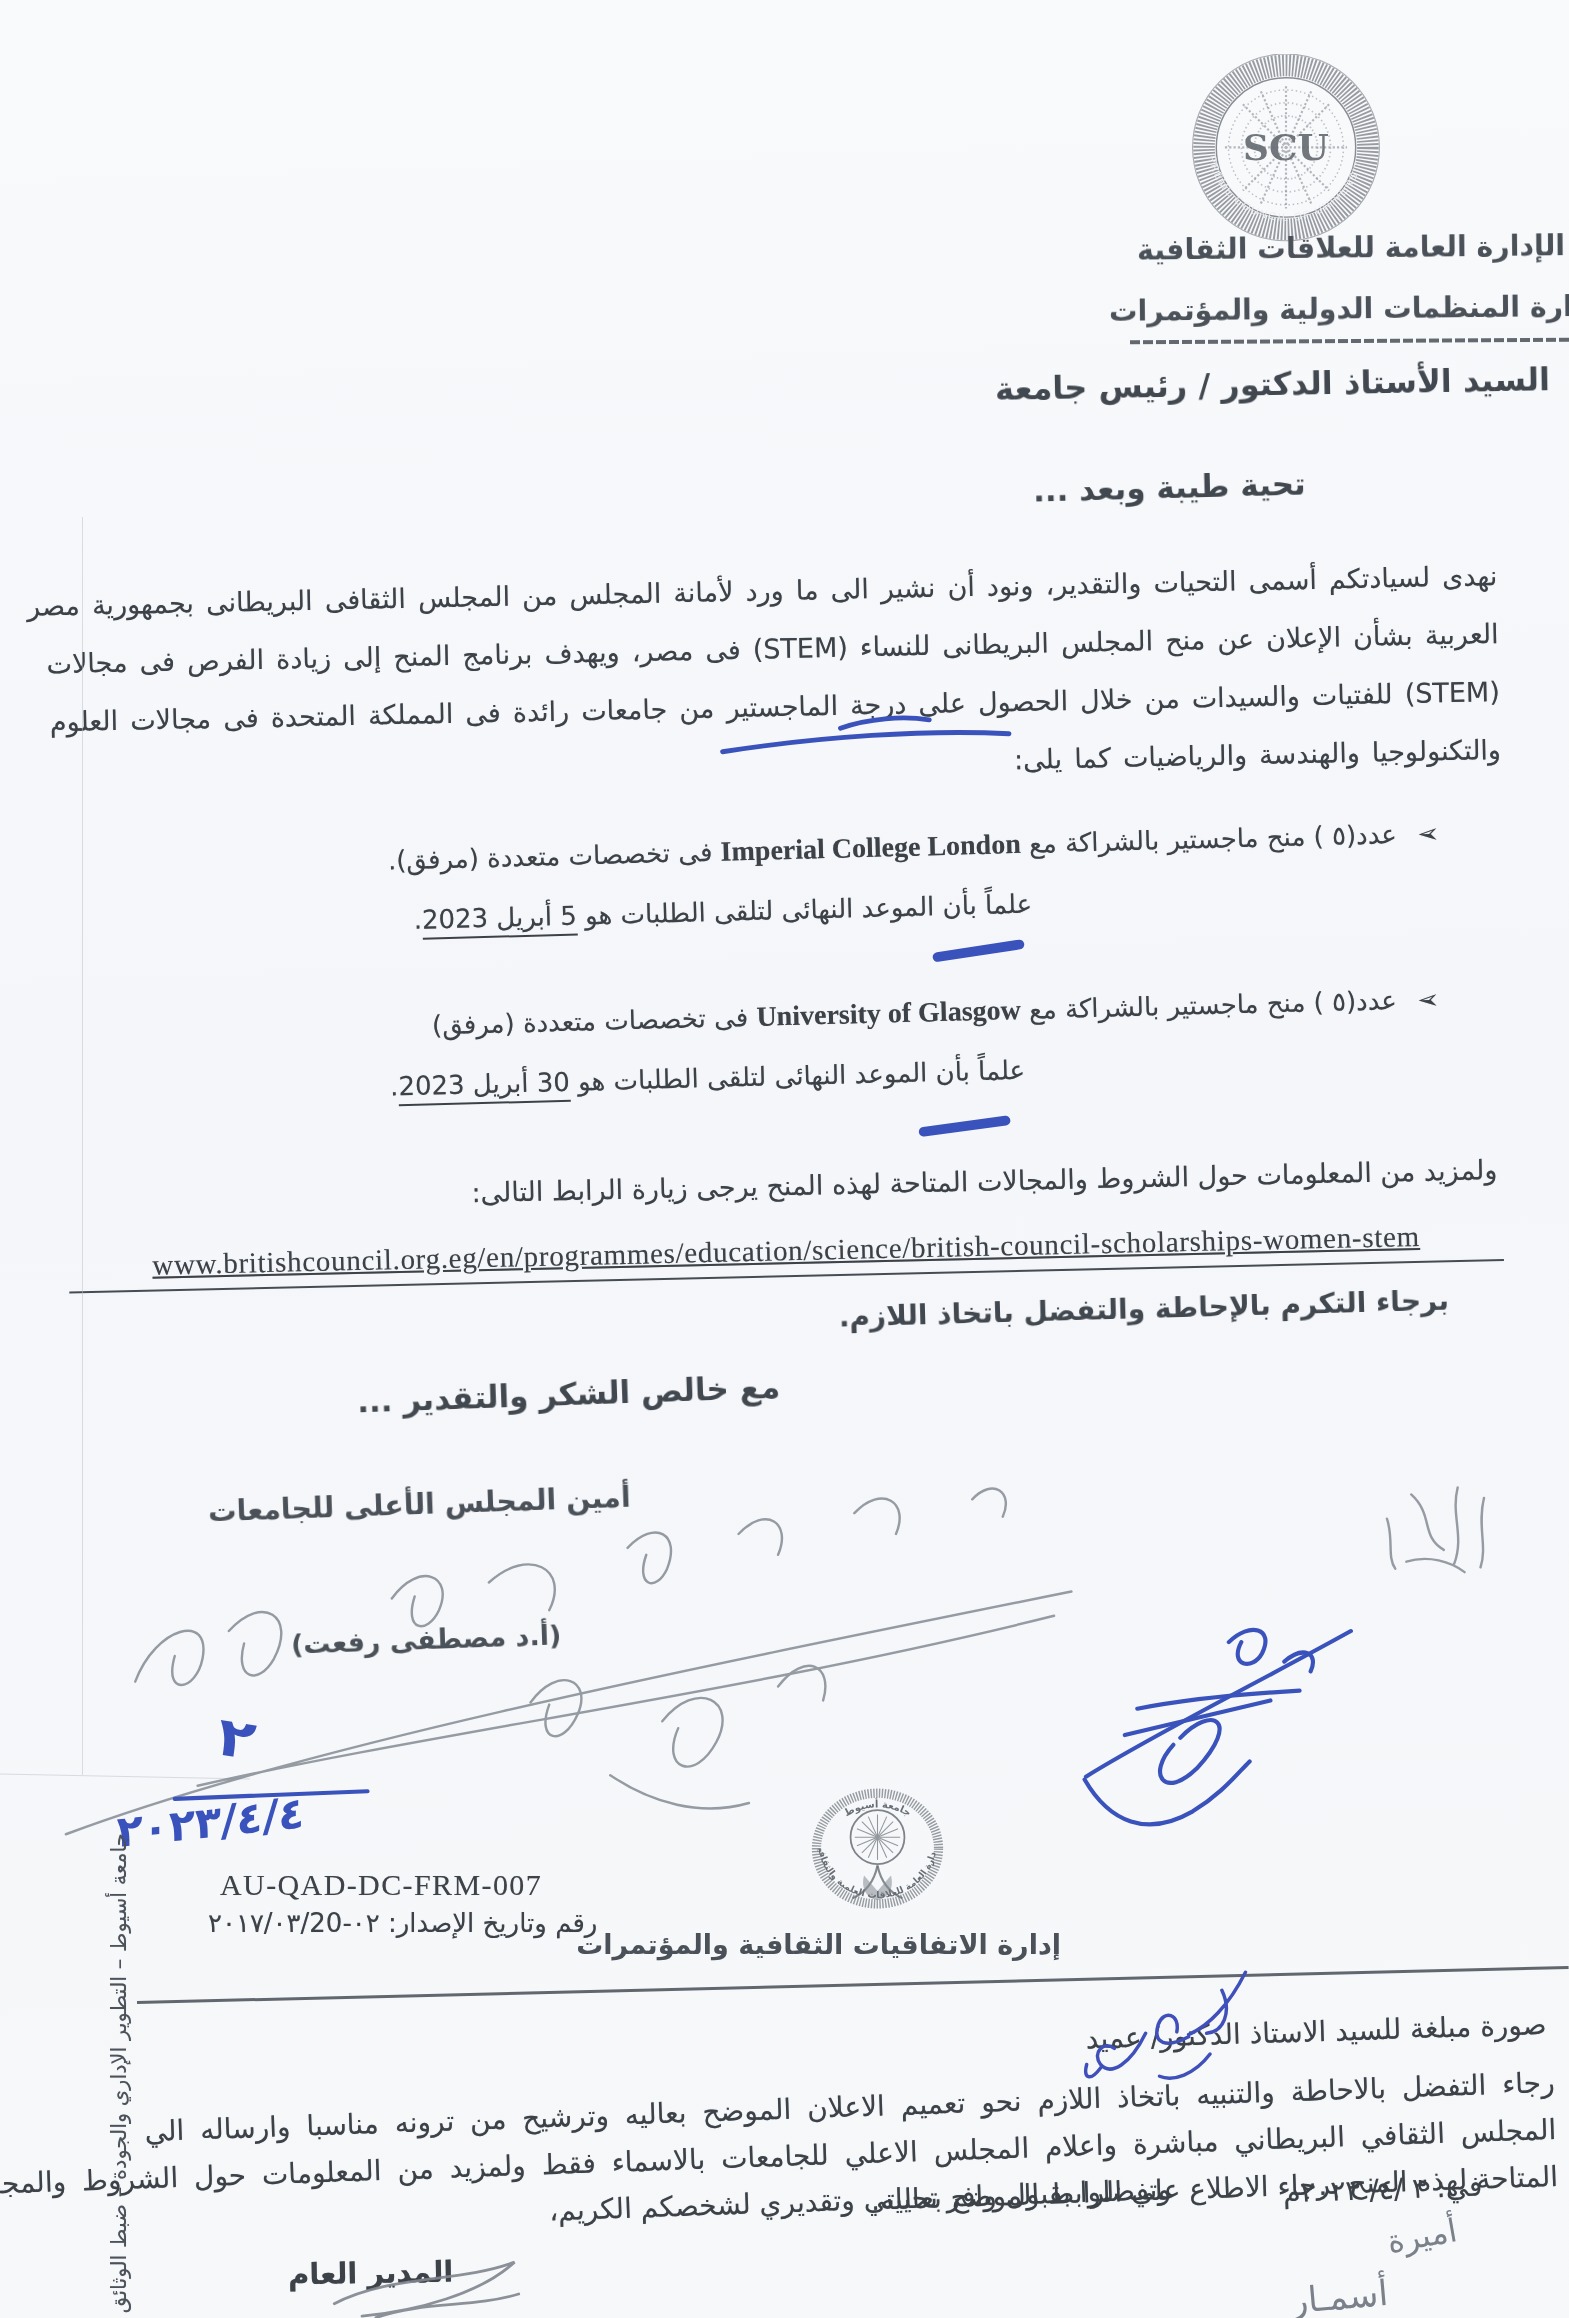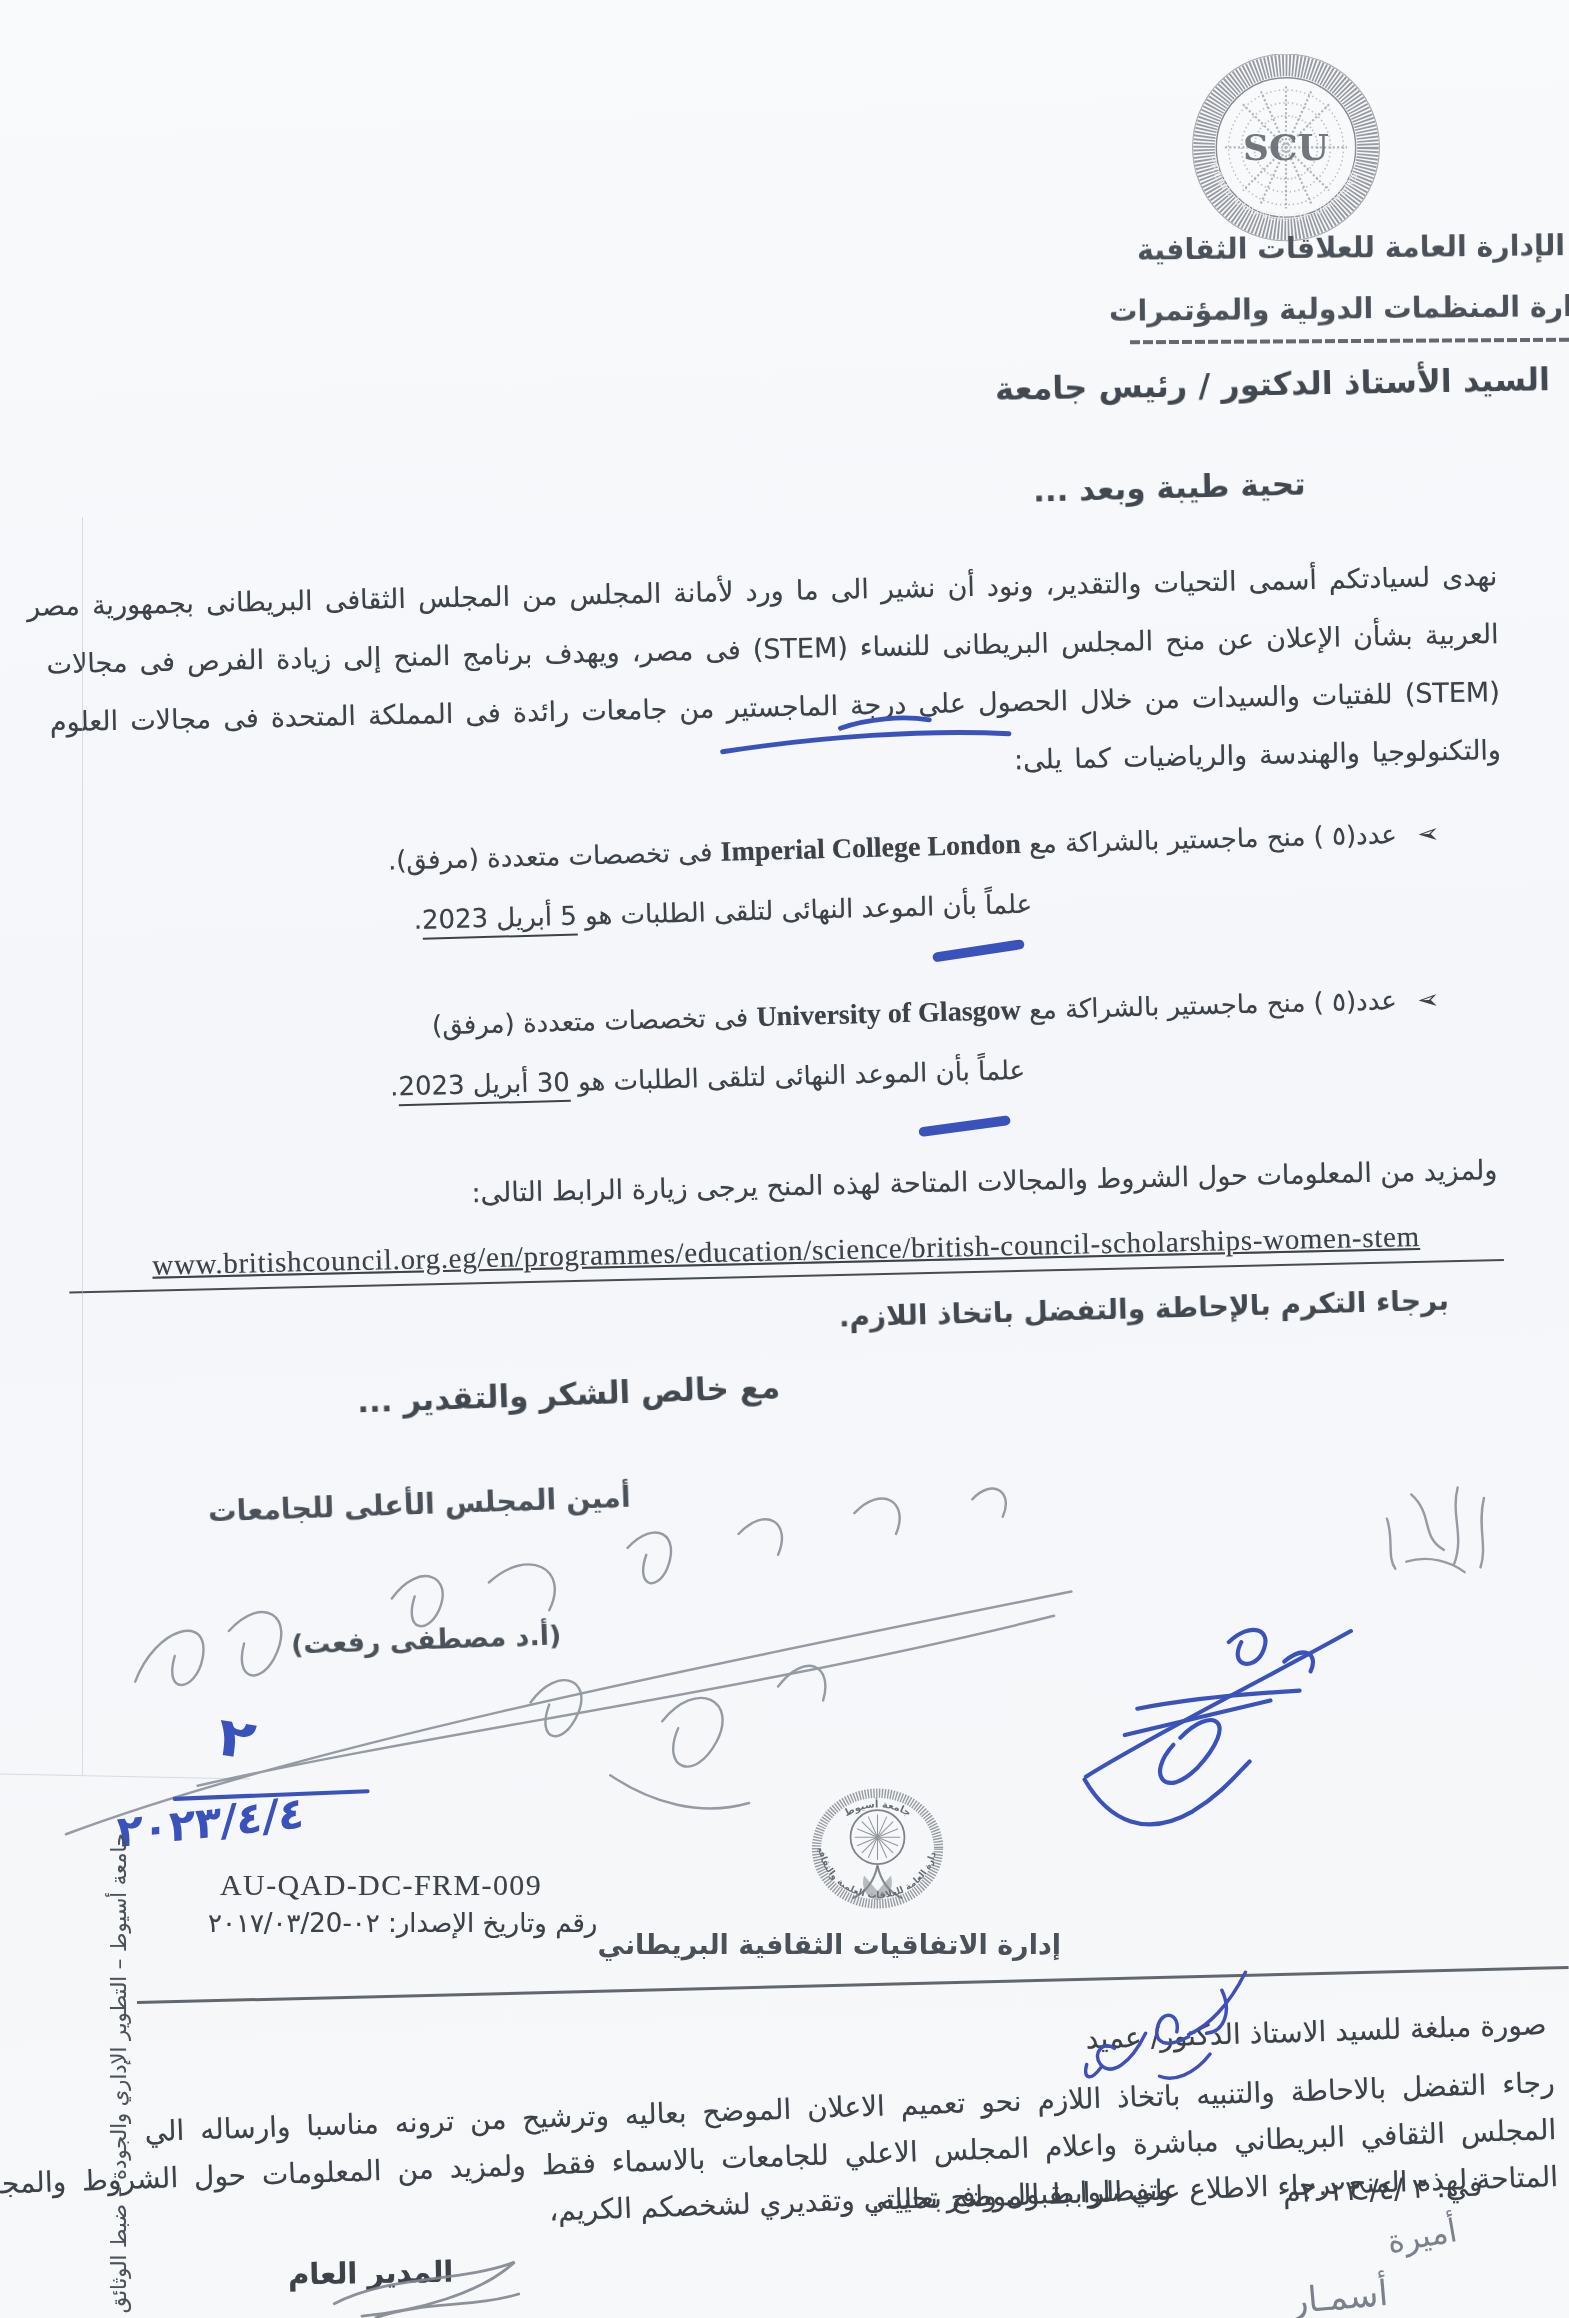--- a/index.html
+++ b/index.html
@@ -99,21 +99,21 @@
 
   <div class="abs heavy rtl nowrap" style="left:915px;top:1291px;width:534px;text-align:right;font-size:28px;transform:rotate(-1.6deg);">برجاء التكرم بالإحاطة والتفضل باتخاذ اللازم.</div>
   <div class="abs heavy rtl nowrap" style="left:333px;top:1376px;width:471px;text-align:center;font-size:31px;transform:rotate(-2deg);">مع خالص الشكر والتقدير ...</div>
 
   <div class="abs kufic rtl nowrap" style="left:208px;top:1488px;font-size:28.4px;transform:rotate(-2deg);">أمين المجلس الأعلى للجامعات</div>
   <div class="abs kufic rtl nowrap" style="left:291px;top:1624px;font-size:27px;transform:rotate(-2deg);">(أ.د مصطفى رفعت)</div>
 
   <div class="abs blue-ink" style="left:220px;top:1707px;font-size:54px;font-weight:bold;transform:rotate(9deg) scaleX(1.15);">٢</div>
   <div class="abs blue-ink nowrap" style="left:116px;top:1797px;font-size:43px;font-weight:bold;transform:rotate(-6deg) skewX(-6deg);">٢٠٢٣/٤/٤</div>
 
-  <div class="abs nowrap" style="left:220px;top:1868px;font-size:30px;letter-spacing:1.4px;font-family:'Liberation Serif',serif;color:#3e434a;text-shadow:0 0 0.7px rgba(56,62,70,.4);">AU-QAD-DC-FRM-009</div>
+  <div class="abs nowrap" style="left:220px;top:1868px;font-size:30px;letter-spacing:1.4px;font-family:'Liberation Serif',serif;color:#3e434a;text-shadow:0 0 0.7px rgba(56,62,70,.4);">AU-QAD-DC-FRM-007</div>
   <div class="abs rtl nowrap scan" style="left:208px;top:1908px;font-size:26px;">رقم وتاريخ الإصدار: ٠٢-٢٠١٧/٠٣/20</div>
 
   <div class="abs" style="left:803px;top:1779px;width:149px;height:149px;opacity:.9;">
     <svg width="149" height="149" viewBox="0 0 210 210">
       <ellipse cx="105" cy="98" rx="86" ry="78" fill="none" stroke="#6a7077" stroke-width="13" stroke-dasharray="2 2" opacity="0.75"></ellipse>
       <circle cx="105" cy="82" r="38" fill="none" stroke="#596067" stroke-width="2.5" opacity="0.85"></circle>
       <g stroke="#596067" stroke-width="1.5" opacity="0.7">
         <line x1="105" y1="50" x2="105" y2="114"></line>
           <line x1="73" y1="82" x2="137" y2="82"></line>
         <line x1="83" y1="60" x2="127" y2="104"></line>
@@ -129,21 +129,21 @@
       <path id="clogo-top" d="M 32,92 A 76,72 0 0 1 178,92" fill="none"></path>
       <text font-size="14" fill="#596067" font-weight="bold">
         <textPath href="#clogo-top" startOffset="50%" text-anchor="middle">جامعة أسيوط</textPath>
       </text>
       <path id="clogo-bottom" d="M 22,100 A 84,80 0 0 0 188,100" fill="none"></path>
       <text font-size="13" fill="#596067" font-weight="bold">
         <textPath href="#clogo-bottom" startOffset="50%" text-anchor="middle">الإدارة العامة للعلاقات العلمية والثقافية</textPath>
       </text>
     </svg>
   </div>
-  <div class="abs kufic rtl nowrap" style="left:700px;top:1929px;width:361px;text-align:center;font-size:27px;">إدارة الاتفاقيات الثقافية البريطاني</div>
+  <div class="abs kufic rtl nowrap" style="left:700px;top:1929px;width:361px;text-align:center;font-size:27px;">إدارة الاتفاقيات الثقافية والمؤتمرات</div>
 
 
   <div class="abs rtl nowrap" style="left:-148px;top:2058px;width:534px;height:30.5px;line-height:30.5px;text-align:center;
        font-size:21px;color:#4c525a;transform:rotate(-90deg);text-shadow:0 0 0.7px rgba(56,62,70,.4);">جامعة أسيوط – التطوير الإداري والجودة – ضبط الوثائق</div>
 
   <div class="abs" style="left:137px;top:2001px;width:1432px;height:2.8px;background:#474d55;opacity:.85;transform:rotate(-1.4deg);transform-origin:left center;"></div>
 
   <div class="abs rtl nowrap scan" style="left:922px;top:2008px;width:624px;text-align:right;font-size:28px;transform:rotate(-1.8deg);transform-origin:top right;">صورة مبلغة للسيد الاستاذ الدكتور/ عميد</div>
 
   <div class="abs" style="left:153px;top:2066px;width:1401px;transform:rotate(-2deg);transform-origin:top right;">

